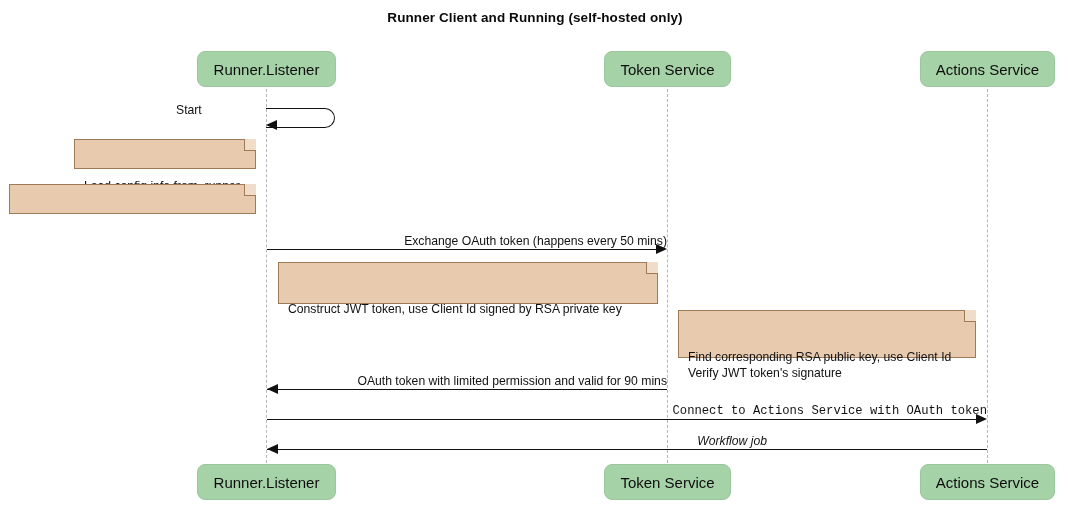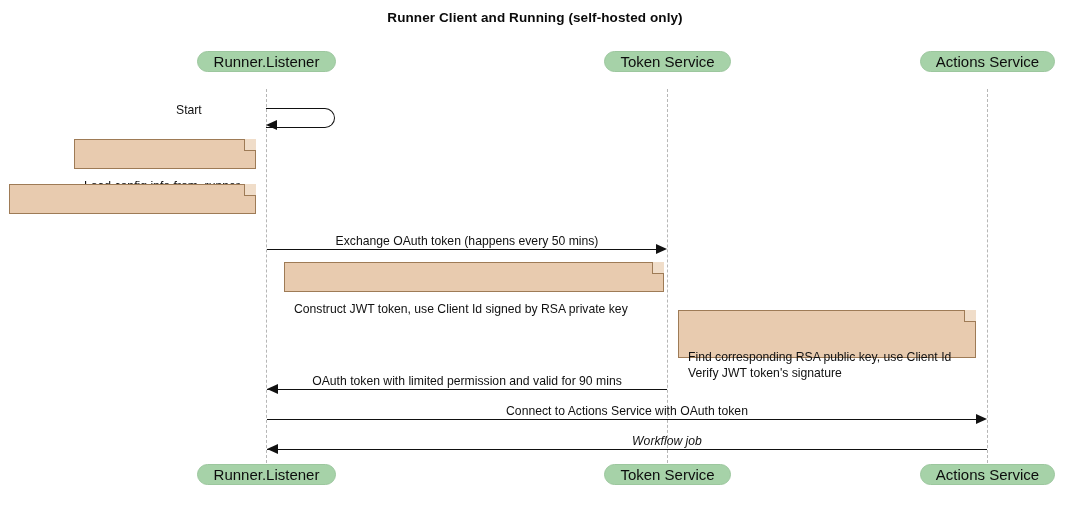--- a/index.html
+++ b/index.html
@@ -26,24 +26,24 @@
   .lifeline{
     position:absolute;
     width:0;
     border-left:1px dashed #b6b6b6;
     top:89px;height:374px;
   }
 
   
   .participant{
     position:absolute;
-    height:21px;
+    height:36px;
     background:#a6d2a8;
     border:1px solid #9cc79e;
-    border-radius:14px;
+    border-radius:8px;
     display:flex;
     align-items:center;
     justify-content:center;
     color:#0d0d0d;
     font-size:15px;
     box-sizing:border-box;
   }
 
   
   .note{
@@ -70,21 +70,21 @@
   .msg-line{
     position:absolute;
     height:0;
     border-top:1.4px solid #111;
   }
   .msg-label{
     position:absolute;
     font-size:12.2px;
     color:#111;
     white-space:nowrap;
-    text-align:center;
+    text-align:right;
   }
   .arrowhead{
     position:absolute;
     width:0;height:0;
     border-top:5.5px solid transparent;
     border-bottom:5.5px solid transparent;
   }
   .arrowhead.right{border-left:11px solid #111;}
   .arrowhead.left{border-right:11px solid #111;}
 
@@ -136,36 +136,36 @@
   <div class="msg-line" style="left:267px;top:249px;width:390px;"></div>
   <div class="arrowhead right" style="left:656px;top:243.5px;"></div>
   <div class="msg-label" style="left:267px;top:234px;width:400px;">Exchange OAuth token (happens every 50 mins)</div>
 
   <div class="msg-line" style="left:267px;top:389px;width:400px;"></div>
   <div class="arrowhead left" style="left:267px;top:383.5px;"></div>
   <div class="msg-label" style="left:267px;top:374px;width:400px;">OAuth token with limited permission and valid for 90 mins</div>
 
   <div class="msg-line" style="left:267px;top:419px;width:710px;"></div>
   <div class="arrowhead right" style="left:976px;top:413.5px;"></div>
-  <div class="msg-label" style="left:267px;top:404px;width:720px;">Connect to Actions Service with OAuth token</div>
+  <div class="msg-label" style="left:267px;top:404px;width:720px;font-family:Liberation Mono, monospace;">Connect to Actions Service with OAuth token</div>
 
   <div class="msg-line" style="left:267px;top:449px;width:720px;"></div>
   <div class="arrowhead left" style="left:267px;top:443.5px;"></div>
   <div class="msg-label" style="left:567px;top:434px;width:200px;font-style:italic;">Workflow job</div>
 
   <div class="note" style="left:74px;top:139px;width:182px;height:30px;">
     <span class="fold"></span>
     <span>Load config info from .runner</span>
   </div>
 
   <div class="note" style="left:9px;top:184px;width:247px;height:30px;">
     <span class="fold"></span>
   </div>
 
-  <div class="note" style="left:284px;top:262px;width:380px;height:30px;">
+  <div class="note" style="left:278px;top:262px;width:380px;height:42px;">
     <span class="fold"></span>
     <span>Construct JWT token, use Client Id signed by RSA private key</span>
   </div>
 
   <div class="note" style="left:678px;top:310px;width:298px;height:48px;">
     <span class="fold"></span>
     <span>Find corresponding RSA public key, use Client Id
 Verify JWT token's signature</span>
   </div>
 

